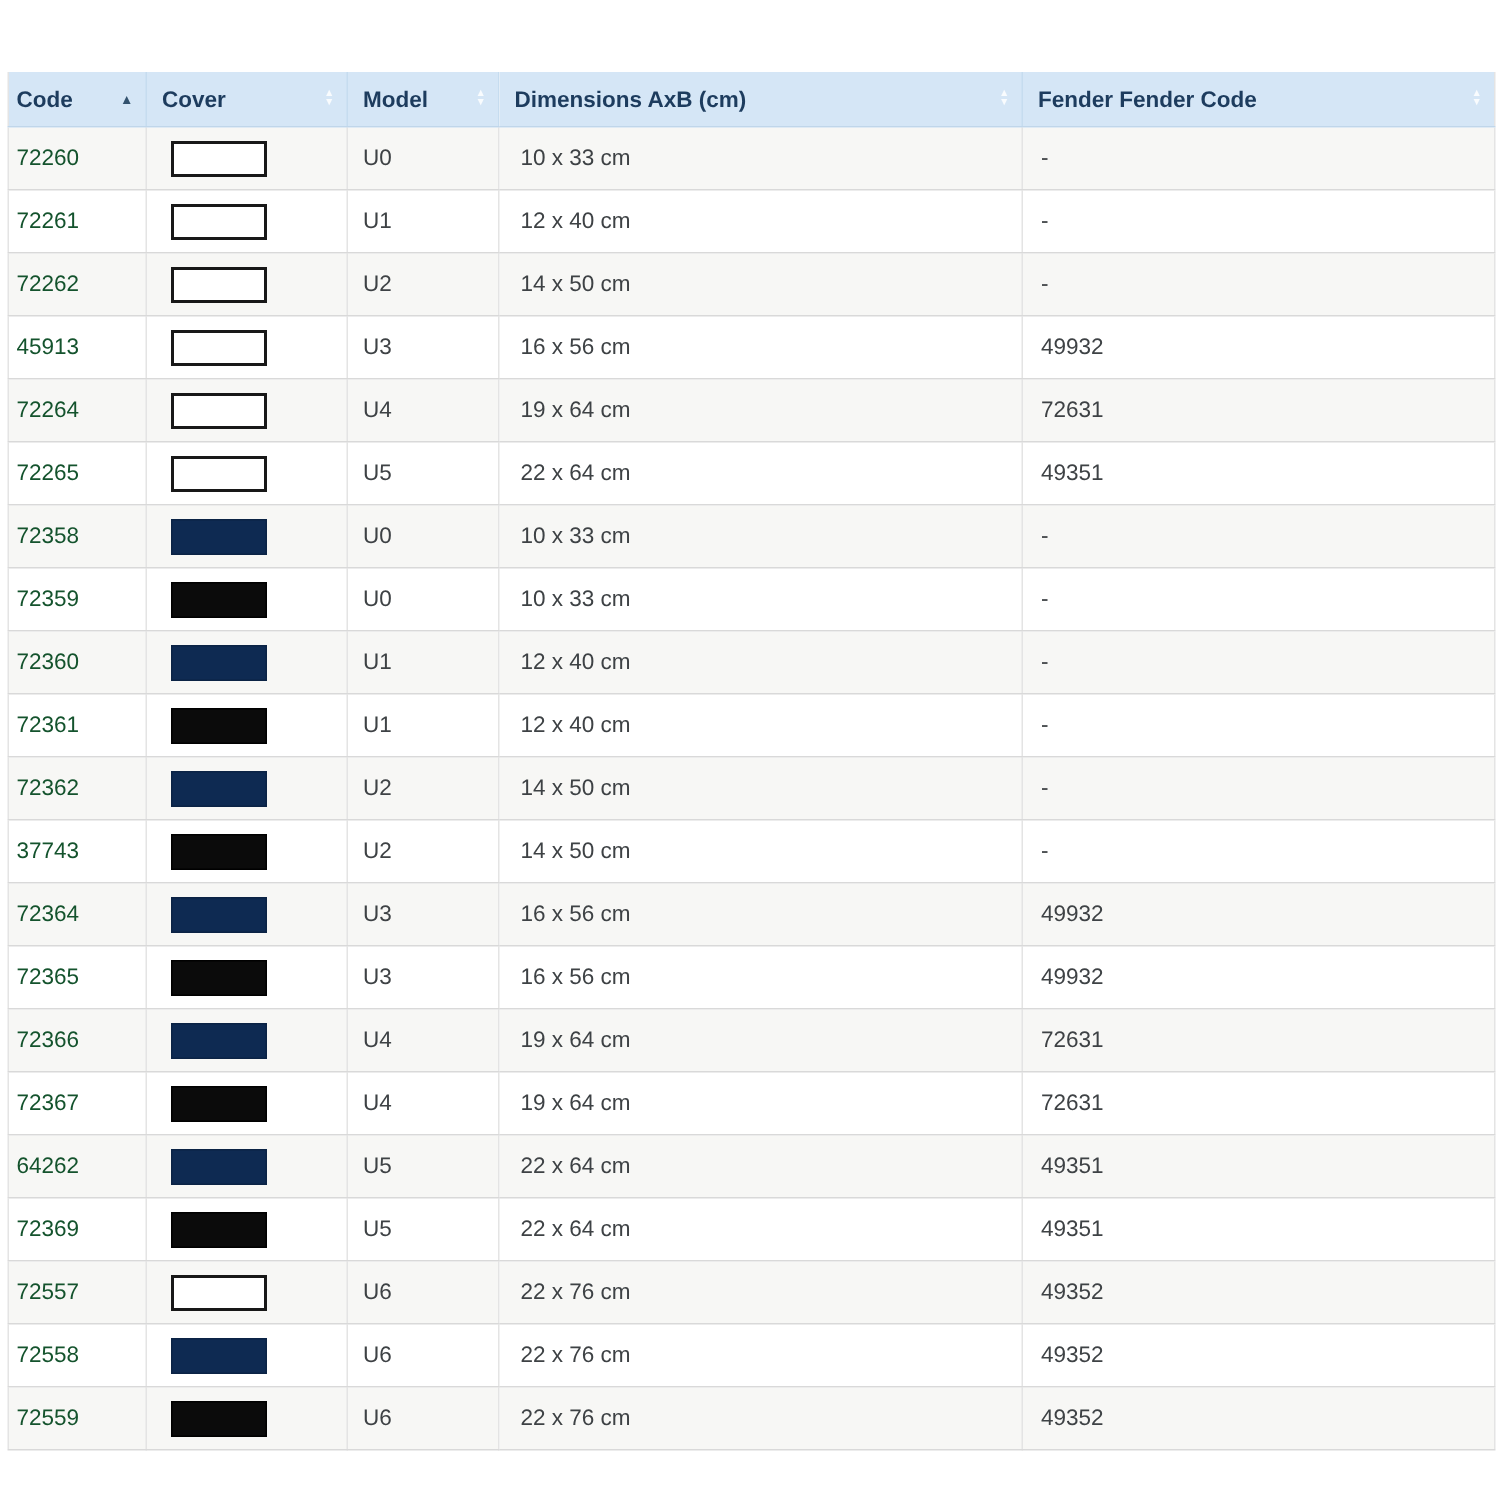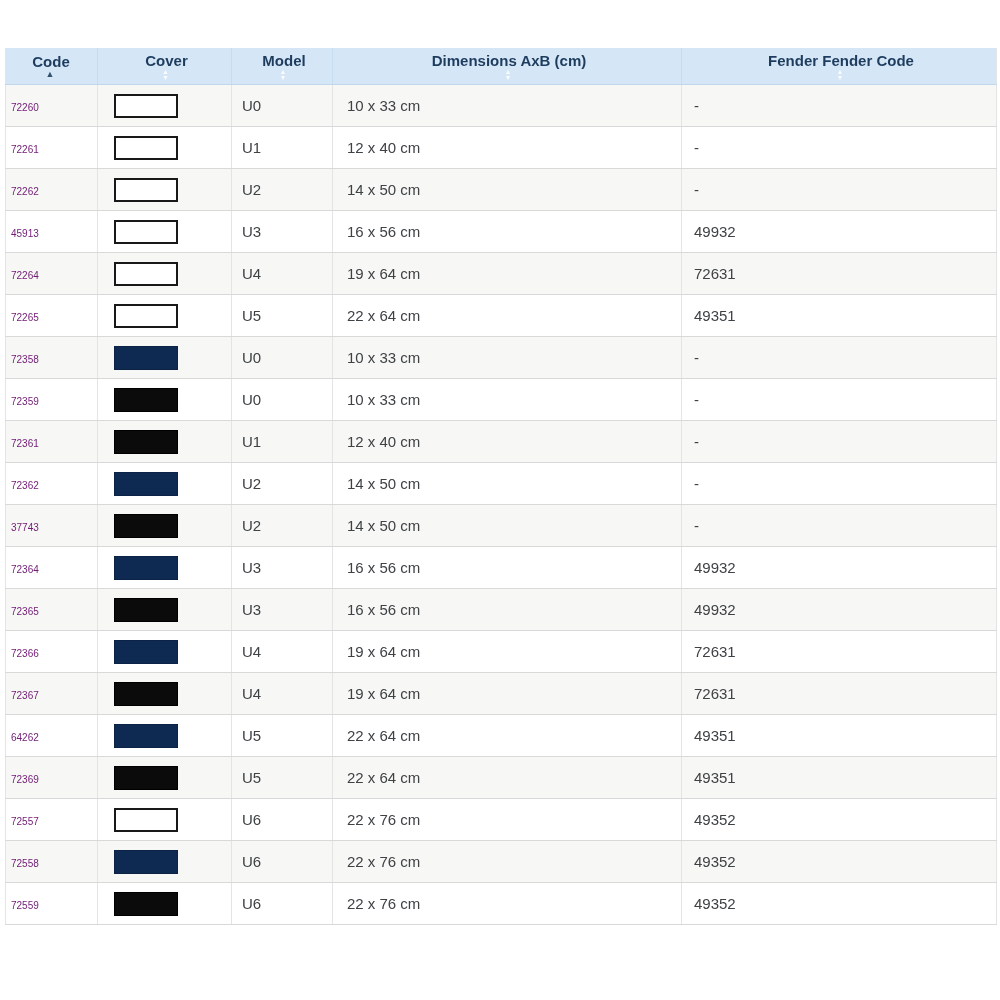--- a/index.html
+++ b/index.html
@@ -46,21 +46,20 @@
     vertical-align: middle;
     white-space: nowrap;
     overflow: hidden;
   }
   thead th:first-child { padding-left: 5px; }
   thead th:last-child  { border-right: none; }
   .th-inner {
     display: flex;
     align-items: center;
     justify-content: space-between;
-    flex-direction: column;
   }
   .sort-asc {
     font-size: 9px;
     color: #33526e;
     margin-right: 2px;
     line-height: 1;
   }
   .sort-faint {
     display: inline-flex;
     flex-direction: column;
@@ -81,24 +80,24 @@
     vertical-align: middle;
     white-space: nowrap;
     overflow: hidden;
   }
   tbody td:first-child { padding-left: 5px; }
   tbody td:last-child  { border-right: none; }
   tbody tr:nth-child(odd)  { background: #f7f7f5; }
   tbody tr:nth-child(even) { background: #ffffff; }
 
   a.code {
-    color: #701a75;
+    color: #14532d;
     text-decoration: none;
     cursor: pointer;
-    font-size: 10px;
+    font-size: 15px;
   }
   .swatch {
     display: inline-block;
     width: 64px;
     height: 24px;
     box-sizing: border-box;
     vertical-align: middle;
     margin-left: 6px;
   }
   .swatch-white { background: #ffffff; border: 2px solid #181818; }
@@ -225,20 +224,27 @@
   </tr>
 
   <tr>
     <td class="c-code"><a class="code">72359</a></td>
     <td class="c-color"><span class="swatch swatch-black" title="black"></span></td>
     <td class="c-model"><span>U0</span></td>
     <td class="c-dims"><span>10 x 33 cm</span></td>
     <td class="c-fender"><span>-</span></td>
   </tr>
 
+  <tr>
+    <td class="c-code"><a class="code">72360</a></td>
+    <td class="c-color"><span class="swatch swatch-navy" title="navy"></span></td>
+    <td class="c-model"><span>U1</span></td>
+    <td class="c-dims"><span>12 x 40 cm</span></td>
+    <td class="c-fender"><span>-</span></td>
+  </tr>
 
   <tr>
     <td class="c-code"><a class="code">72361</a></td>
     <td class="c-color"><span class="swatch swatch-black" title="black"></span></td>
     <td class="c-model"><span>U1</span></td>
     <td class="c-dims"><span>12 x 40 cm</span></td>
     <td class="c-fender"><span>-</span></td>
   </tr>
 
   <tr>

